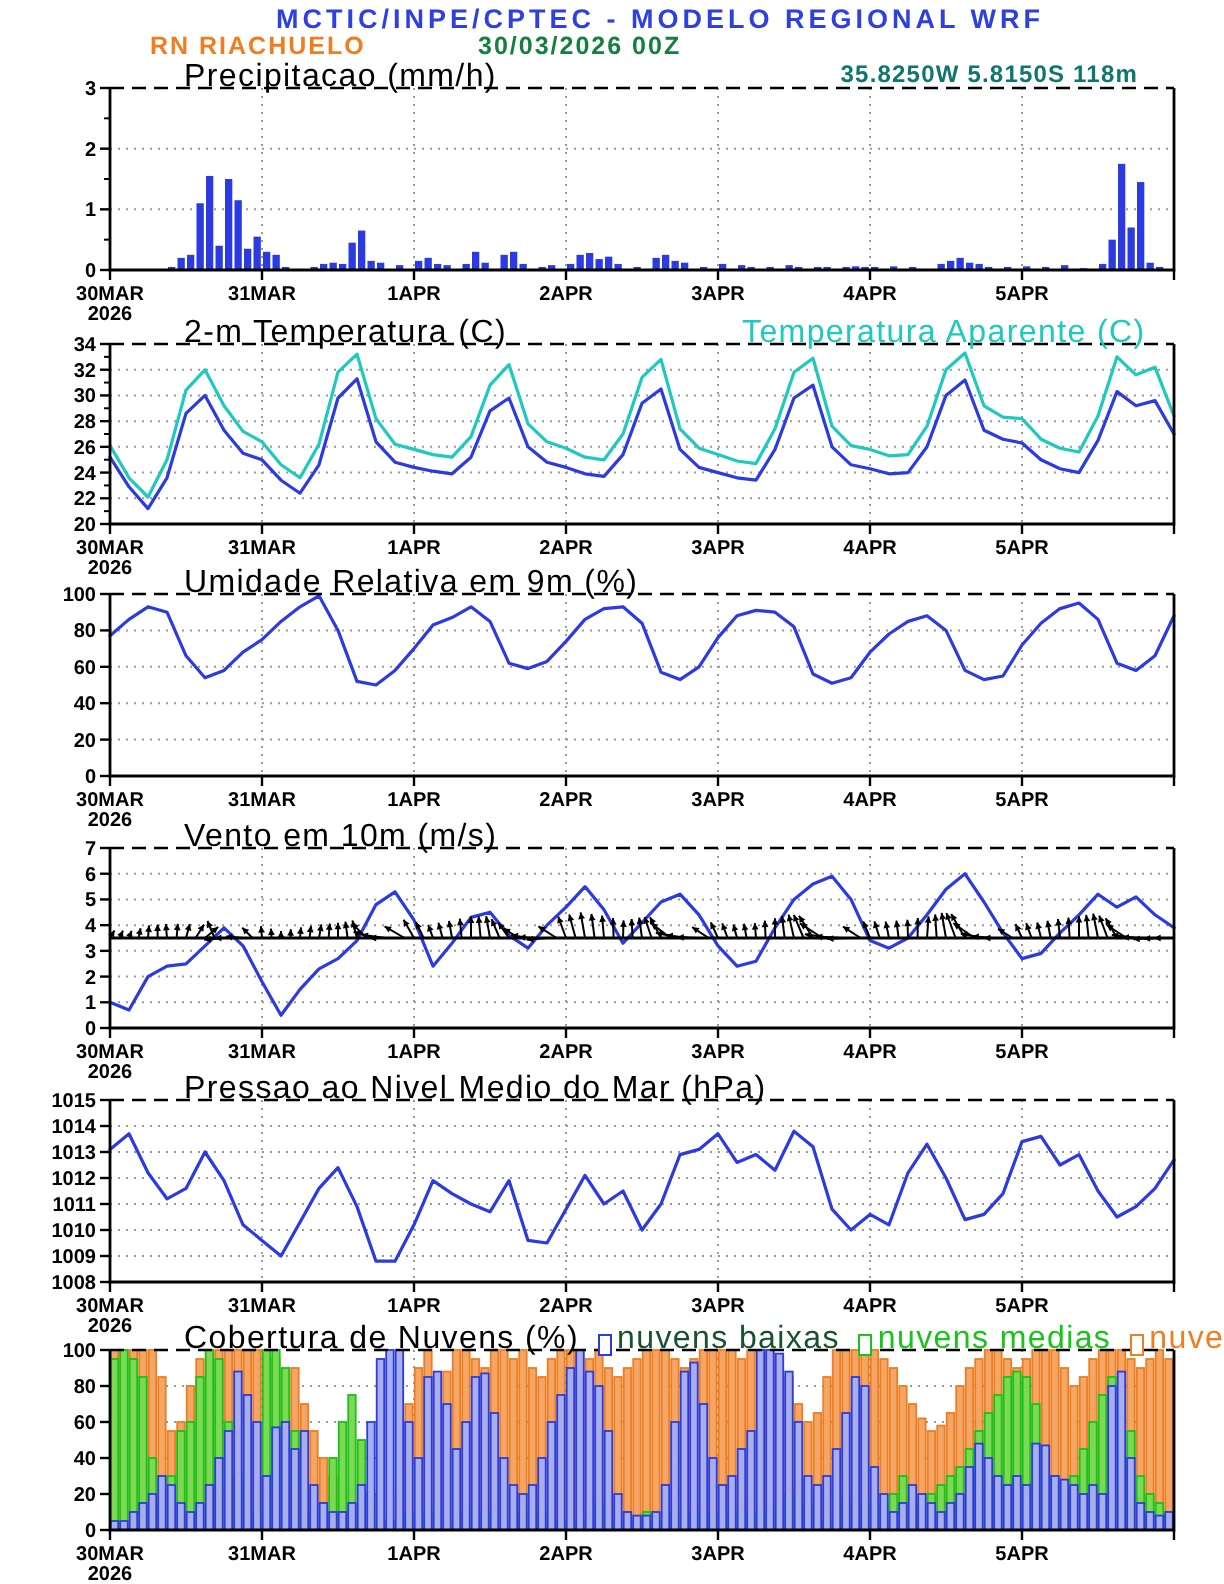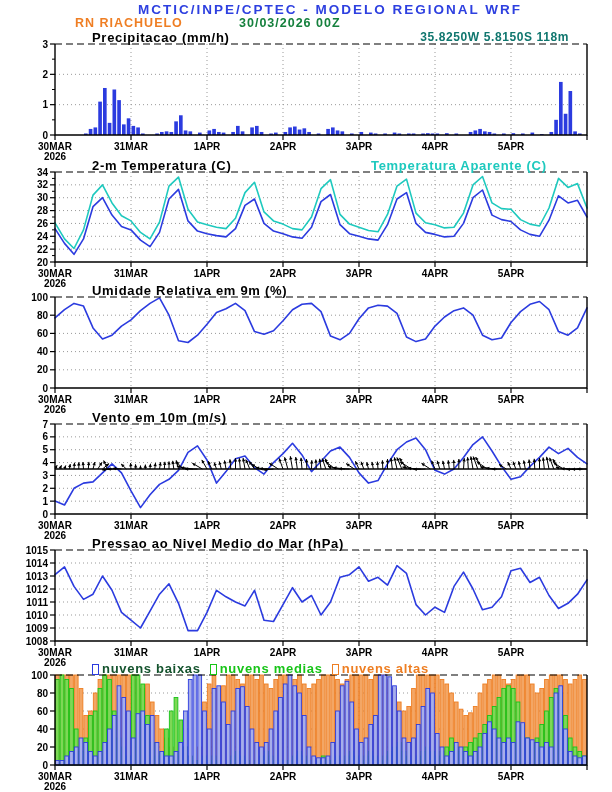--- a/index.html
+++ b/index.html
@@ -6,21 +6,21 @@
   body{width:612px;height:792px;overflow:hidden;position:relative;
        font-family:"Liberation Sans",sans-serif;}
   .abs{position:absolute;white-space:nowrap;padding-left:24px;}
   .h1{top:2px;left:0;width:612px;text-align:center;
       font-size:13.5px;font-weight:700;letter-spacing:2px;}
   .h2{top:16px;font-size:12.5px;font-weight:700;letter-spacing:1px;}
   .station{left:35px;margin-left:16px;}
   .rundate{left:215px;}
   .coords{top:30px;left:330px;width:215px;text-align:right;
           font-size:12px;font-weight:700;letter-spacing:0.6px;}
-  .ptitle{font-size:13px;font-weight:700;letter-spacing:0.7px;z-index:5;}
+  .ptitle{font-size:16px;font-weight:400;letter-spacing:0.7px;z-index:5;}
   .cyantitle{width:240px;text-align:left;}
   svg.panel{position:absolute;left:0;overflow:visible;}
   svg text{font:700 10px "Liberation Sans",sans-serif;fill:#000;}
   .legendrow{display:flex;align-items:flex-end;gap:9px;}
   .legenditem{display:flex;align-items:flex-end;gap:3px;}
   .sq{display:inline-block;width:5px;height:9px;border:1.5px solid #000;
       background:#fff;margin-bottom:1px;}
 </style>
 </head>
 <body>
@@ -35,20 +35,21 @@
 <div class="abs ptitle" style="top:158px;left:68px">2-m Temperatura (C)</div>
 <div class="abs ptitle cyantitle" style="top: 158px; left: 347px; color: rgb(30, 201, 190);">Temperatura Aparente (C)</div>
 
 <div class="abs ptitle" style="top:283px;left:68px">Umidade Relativa em 9m (%)</div>
 
 <div class="abs ptitle" style="top:410px;left:68px">Vento em 10m (m/s)</div>
 
 <div class="abs ptitle" style="top:536px;left:68px">Pressao ao Nivel Medio do Mar (hPa)</div>
 
 <div class="abs ptitle legendrow" style="top:661px;left:68px">
+  <span>Cobertura de Nuvens (%)</span>
   <span class="legenditem">
     <span class="sq" style="border-color: rgb(43, 59, 223);"></span>
     <span style="color: #14532d;">nuvens baixas</span>
   </span>
   <span class="legenditem">
     <span class="sq" style="border-color: rgb(23, 196, 23);"></span>
     <span style="color: rgb(23, 196, 23);">nuvens medias</span>
   </span>
   <span class="legenditem">
     <span class="sq" style="border-color: rgb(238, 126, 34);"></span>

